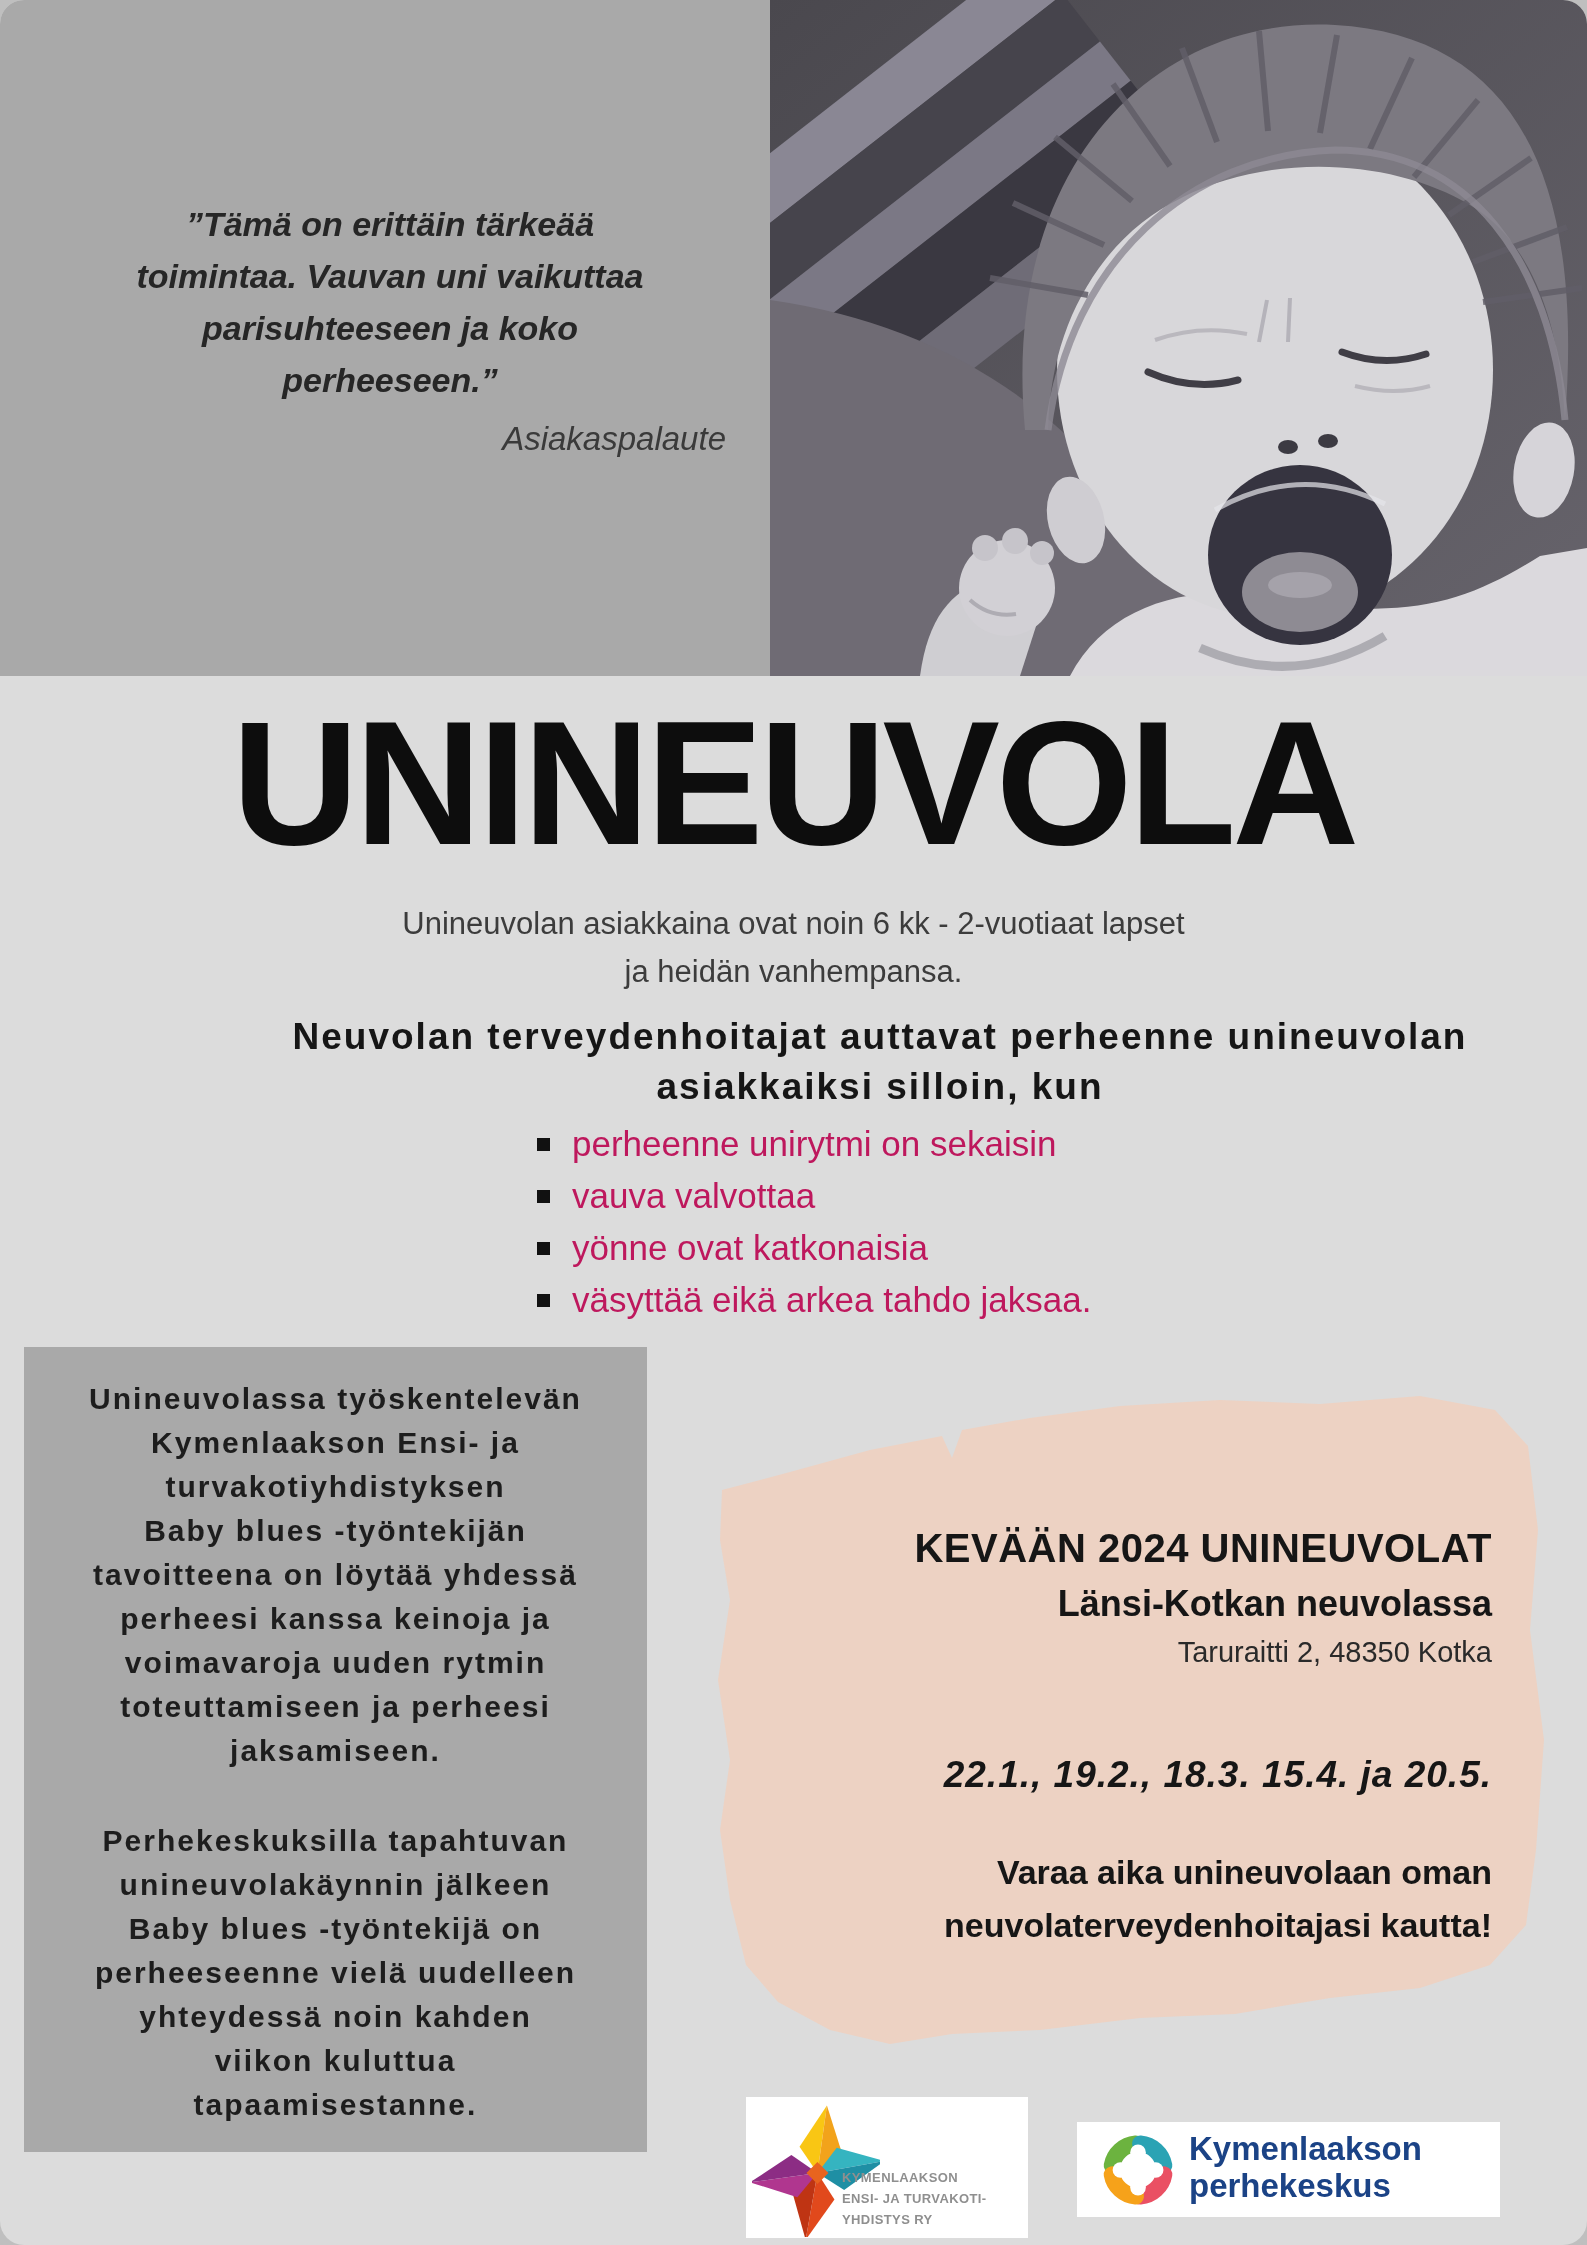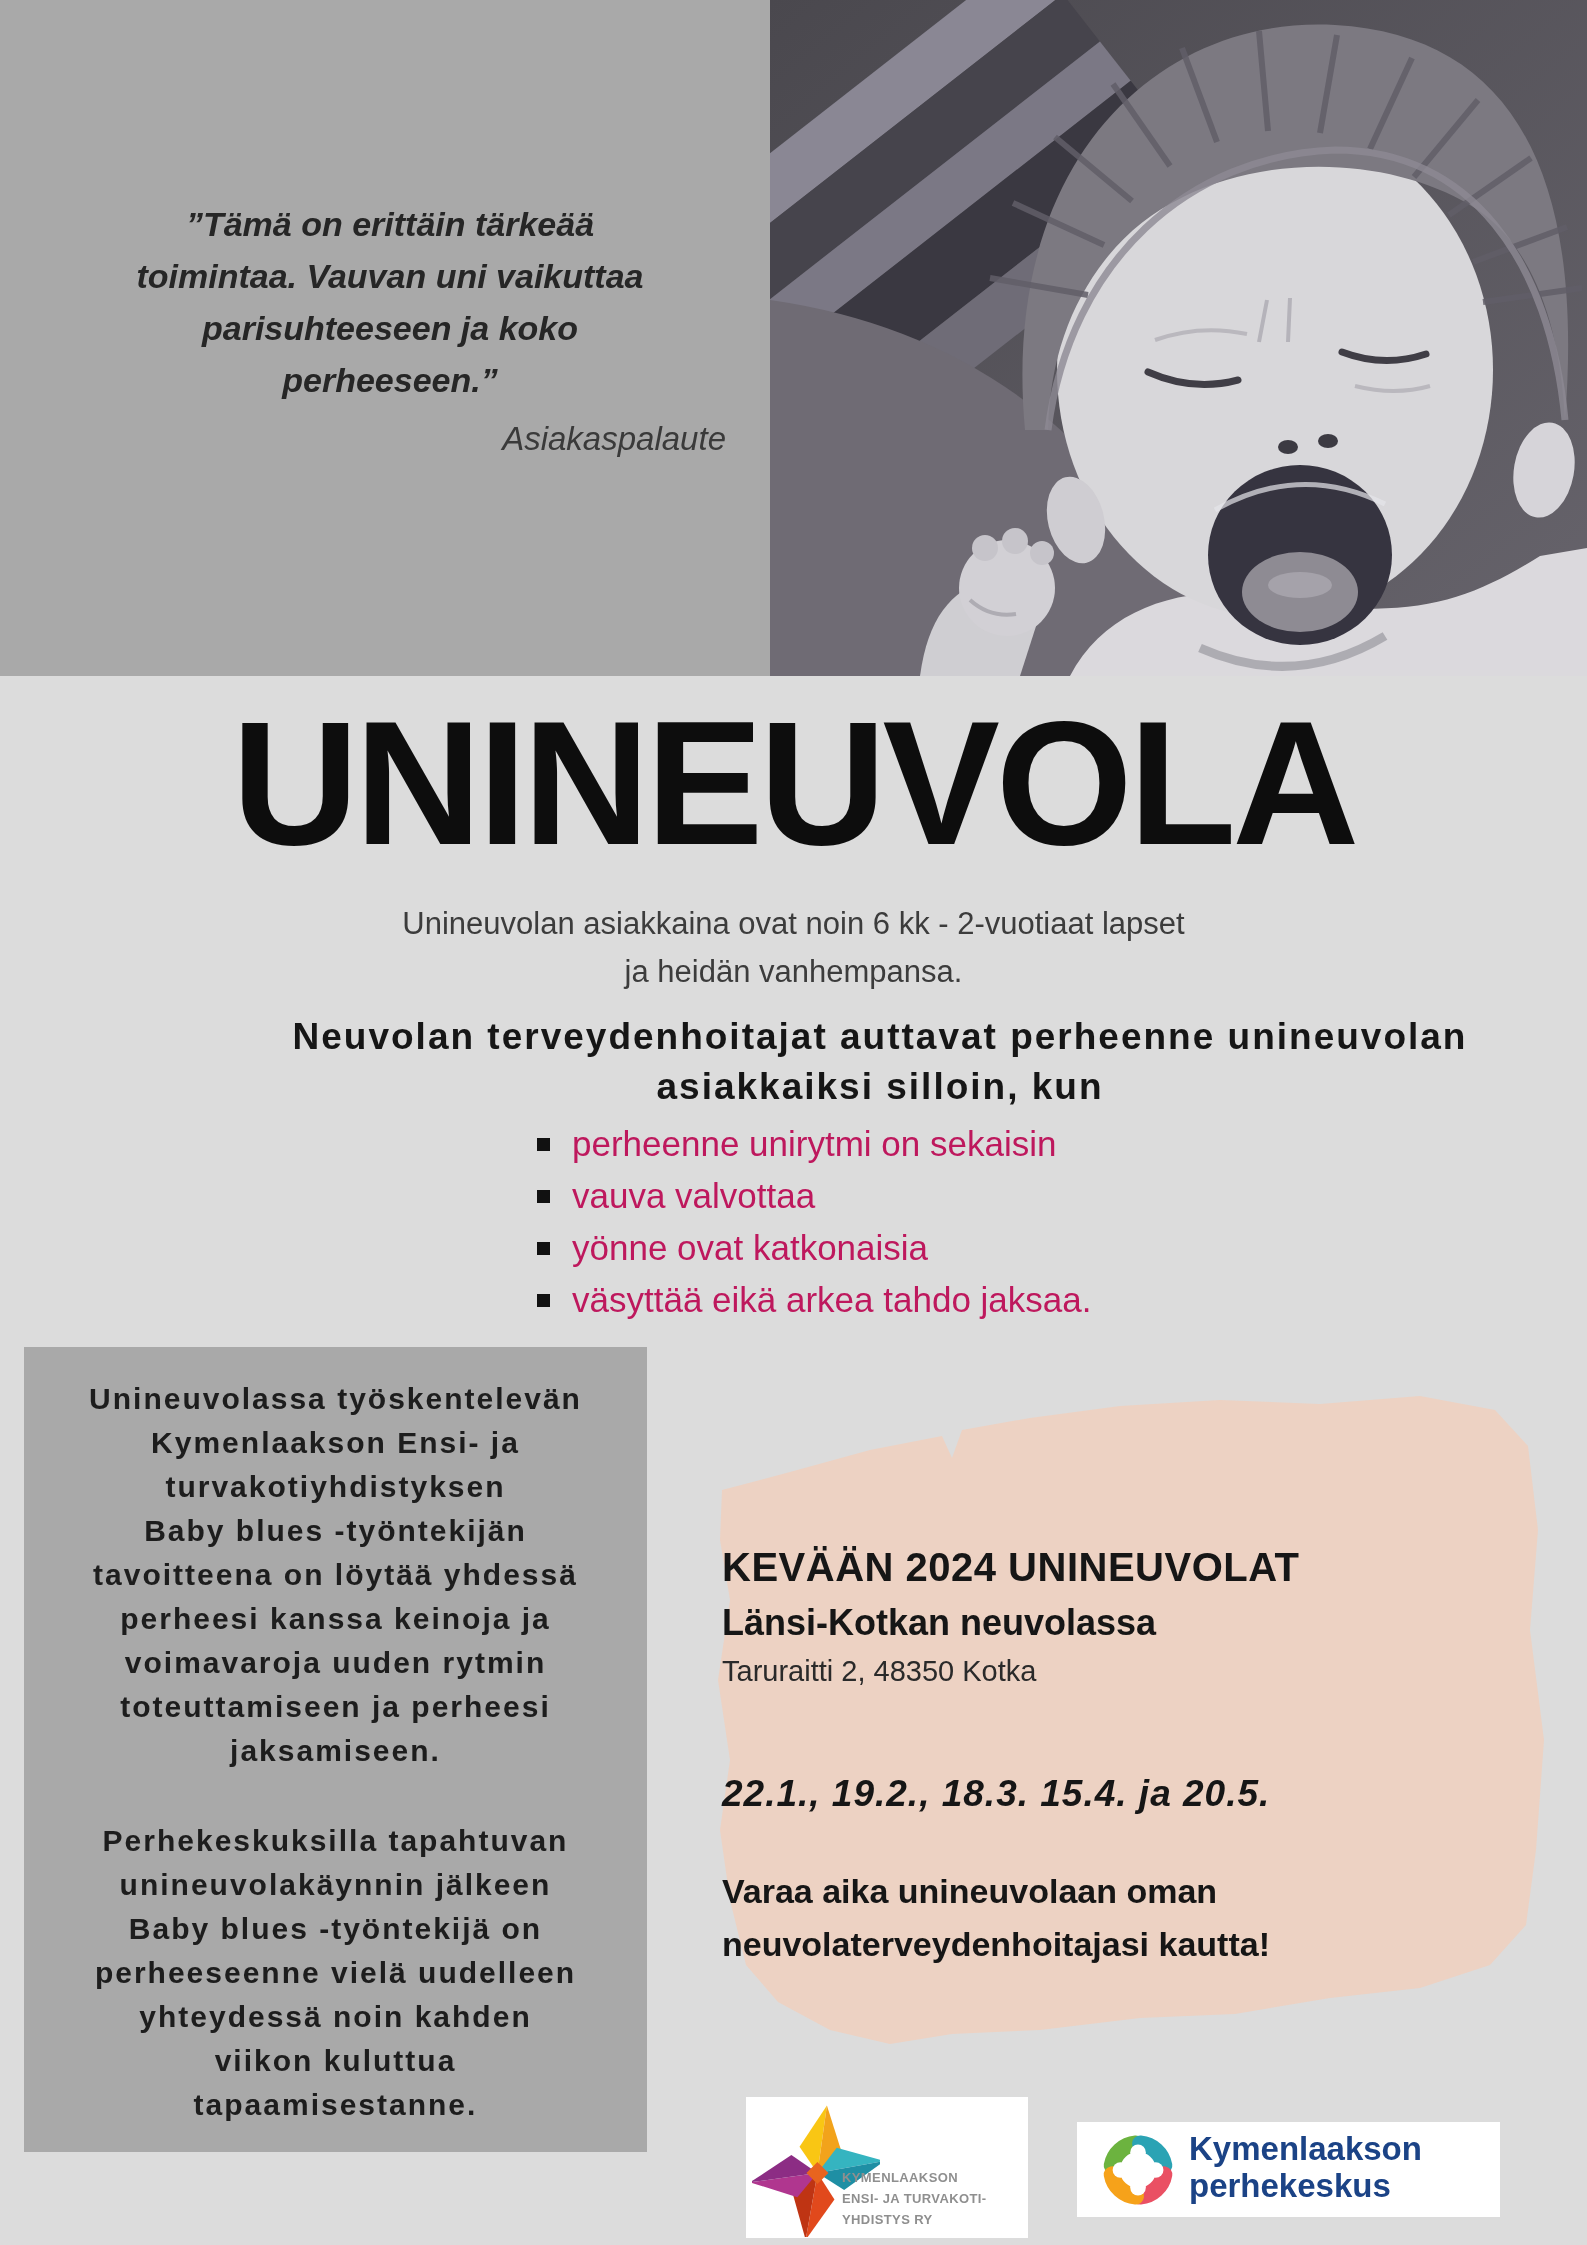--- a/index.html
+++ b/index.html
@@ -1,19 +1,19 @@
 <!DOCTYPE html>
 <html><head>
 <meta charset="utf-8">
 <style>
   html,body{margin:0;padding:0;background:#bfbfbf;}
   .poster{
     position:relative;width:1587px;height:2245px;margin:0 auto;
     background:#dcdcdc;overflow:hidden;
-    font-family:"Liberation Sans",sans-serif;color:#1d1d1d;
+    font-family:"Liberation Sans",sans-serif;color:#1d1d1d;border-radius:24px;
   }
   
   .quote-area{position:absolute;left:0;top:0;width:770px;height:676px;background:#a9a9a9;}
   .quote-block{position:absolute;left:40px;top:198px;width:700px;text-align:center;}
   .quote-line{font-size:34px;line-height:52px;font-weight:bold;font-style:italic;color:#262626;}
   .quote-attr{margin-top:14px;text-align:right;padding-right:14px;font-size:33px;font-style:italic;font-weight:400;color:#3a3a3a;}
   .photo{position:absolute;left:770px;top:0;width:817px;height:676px;}
   .photo svg{display:block;width:100%;height:100%;}
   
   .main-title{position:absolute;left:0;top:695px;width:100%;text-align:center;
@@ -26,21 +26,21 @@
   .bullet-list{position:absolute;left:537px;top:1118px;margin:0;padding:0;list-style:none;}
   .bullet-list li{display:flex;align-items:center;height:52px;font-size:35px;color:#be185d;}
   .bullet-square{flex:0 0 auto;width:13px;height:13px;background:#111;margin-right:22px;}
   
   .info-box{position:absolute;left:24px;top:1347px;width:623px;height:805px;background:#a9a9a9;
     text-align:center;font-weight:bold;font-size:30px;line-height:44px;letter-spacing:2px;color:#1d1d1d;}
   .info-box .para1{margin-top:30px;}
   .info-box .para2{margin-top:46px;}
   
   .blob{position:absolute;left:690px;top:1380px;width:865px;height:670px;}
-  .event-text{position:absolute;left:722px;width:800px;text-align:left;color:#161616;margin-top:19px;}
+  .event-text{position:absolute;left:692px;width:800px;text-align:right;color:#161616;}
   .event-title{top:1526px;font-size:40px;font-weight:bold;letter-spacing:0.5px;}
   .event-location{top:1583px;font-size:36px;font-weight:bold;}
   .event-address{top:1636px;font-size:29px;font-weight:400;color:#2a2a2a;}
   .event-dates{top:1754px;font-size:37px;font-weight:bold;letter-spacing:1px;font-style:italic;}
   .event-cta{top:1846px;font-size:34px;font-weight:bold;line-height:53px;}
   
   .logo-box{position:absolute;background:#ffffff;}
   .logo-ensi{left:746px;top:2097px;width:282px;height:141px;}
   .logo-ensi svg{position:absolute;left:6px;top:4px;}
   .logo-ensi-text{position:absolute;left:96px;top:70px;font-size:13px;line-height:21px;

